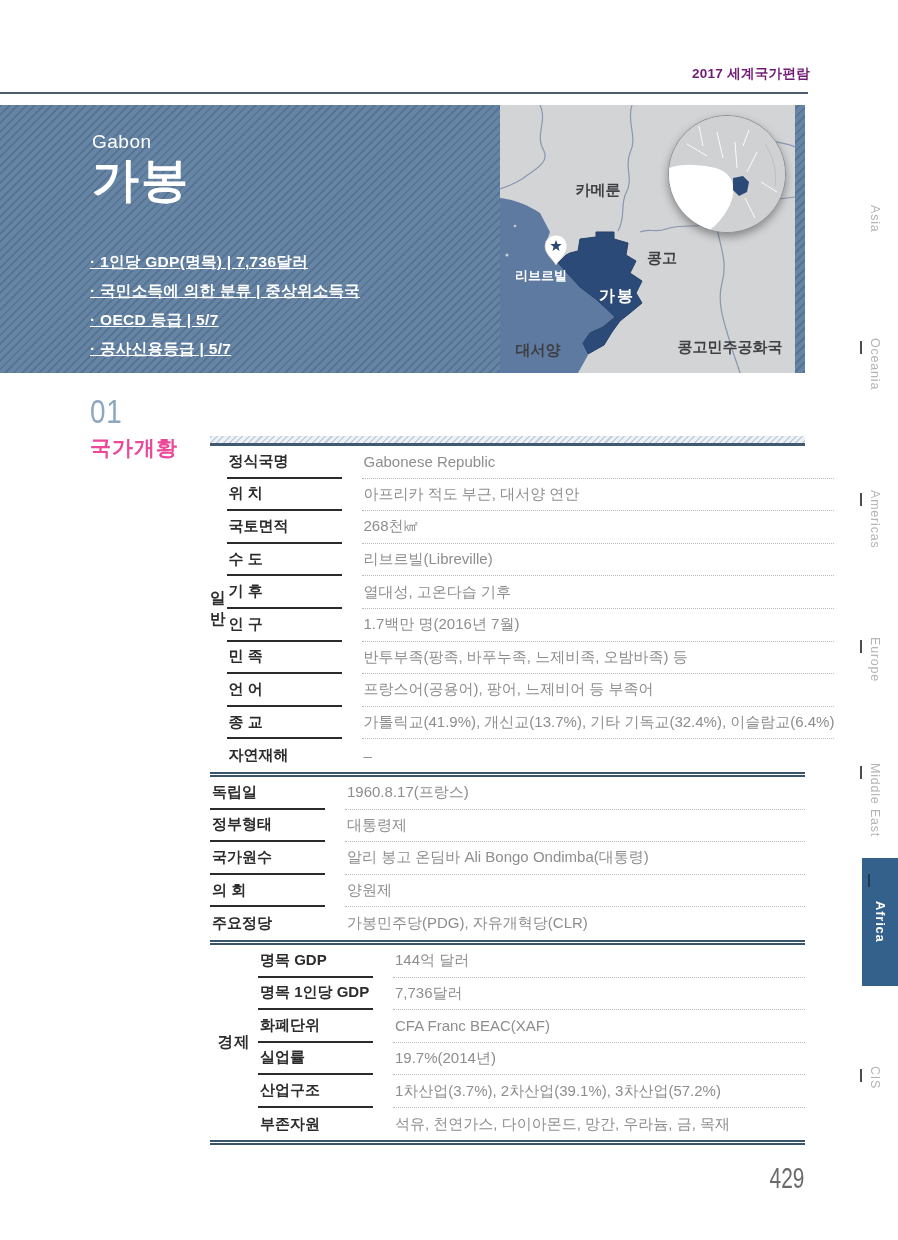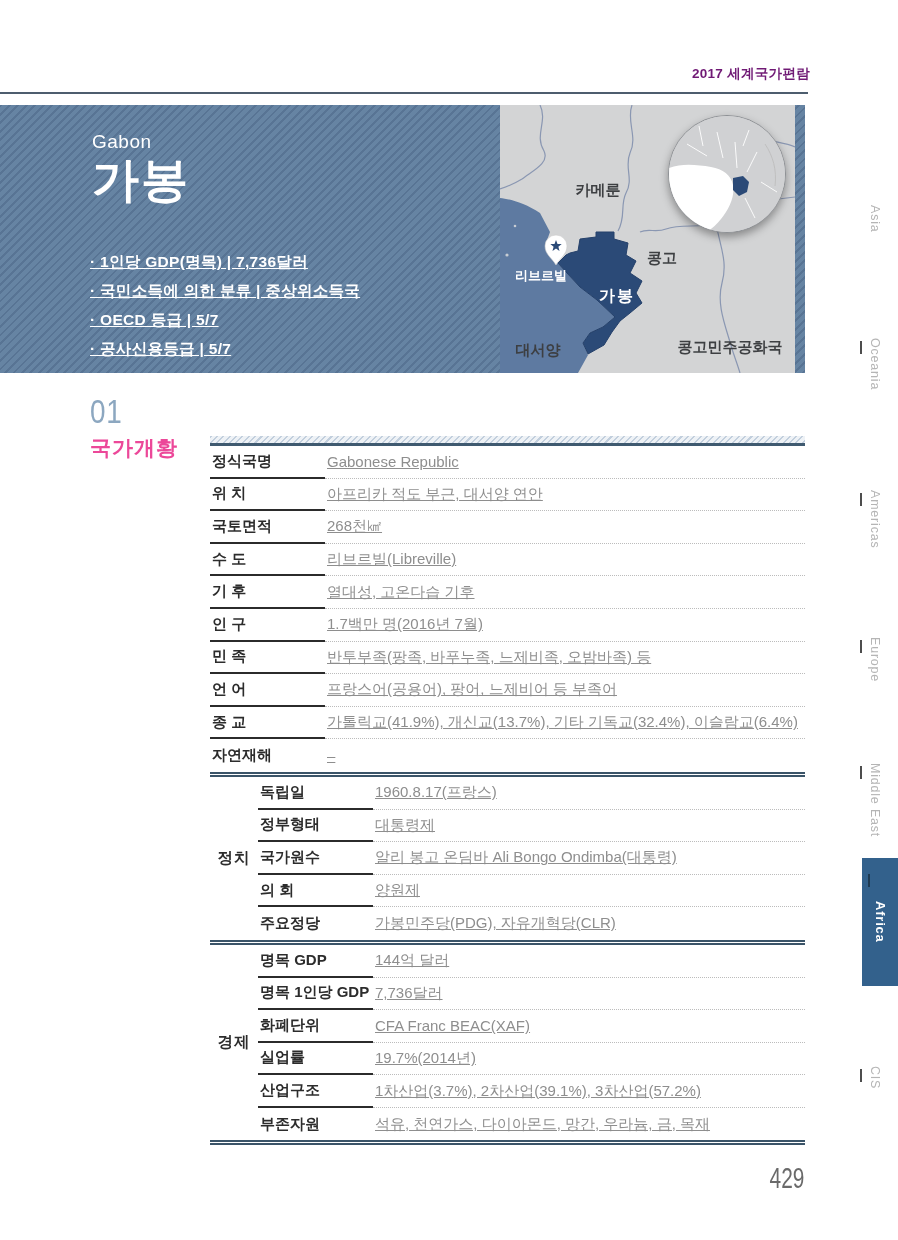--- a/index.html
+++ b/index.html
@@ -58,25 +58,25 @@
   
   .info-table { position:absolute; left:210px; top:436px; width:595px; }
   .hatch-bar {
     height:10px; border-bottom:3px solid #3f5a70;
     background:repeating-linear-gradient(135deg,#c2cfdd 0 1.5px,#eef2f6 1.5px 4.5px);
   }
   .tsection { display:flex; }
   .tgroup { width:48px; display:flex; align-items:center; justify-content:center;
             font-size:15.5px; font-weight:bold; color:#2c2c2c; letter-spacing:1px; }
   .trows { flex:1; }
-  .trow { display:flex; height:32.6px; }
+  .trow { display:flex; height:32.6px;gap:20px; }
   .tlabel { width:115px; display:flex; align-items:center; font-size:15px; font-weight:bold;
             color:#2c2c2c; border-bottom:2px solid #2b2b2b; white-space:nowrap; padding-left:2px; }
   .tvalue { flex:1; display:flex; align-items:center; font-size:15px; color:#8e8e8e;
-            border-bottom:1px dotted #bcbcbc; white-space:nowrap; padding-left:2px;text-decoration:underline; }
+            border-bottom:1px dotted #bcbcbc; white-space:nowrap; padding-left:2px; }
   .trow:last-child .tlabel, .trow:last-child .tvalue { border-bottom:none; }
   .divider { height:5px; border-top:2px solid #3a5468; border-bottom:2px solid #3a5468; }
 
   
   .page-number { position:absolute; right:94px; top:1162px; font-size:29px; font-weight:300;
                  color:#6a6a6a; transform:scaleX(0.72); transform-origin:right; }
 </style>
 </head>
 <body>
 
@@ -181,20 +181,21 @@
 
 <div class="sec-head">
   <div class="sec-num">01</div>
   <div class="sec-title">국가개황</div>
 </div>
 
 <div class="info-table">
   <div class="hatch-bar"></div>
 
   <div class="tsection">
+    <div class="tgroup">일반</div>
     <div class="trows">
       <div class="trow">
         <div class="tlabel">정식국명</div>
         <div class="tvalue">Gabonese Republic</div>
       </div>
       <div class="trow">
         <div class="tlabel">위 치</div>
         <div class="tvalue">아프리카 적도 부근, 대서양 연안</div>
       </div>
       <div class="trow">
@@ -228,21 +229,20 @@
       <div class="trow">
         <div class="tlabel">자연재해</div>
         <div class="tvalue">–</div>
       </div>
     </div>
   </div>
 
   <div class="divider"></div>
 
   <div class="tsection">
-    <div class="tgroup">정치</div>
     <div class="trows">
       <div class="trow">
         <div class="tlabel">독립일</div>
         <div class="tvalue">1960.8.17(프랑스)</div>
       </div>
       <div class="trow">
         <div class="tlabel">정부형태</div>
         <div class="tvalue">대통령제</div>
       </div>
       <div class="trow">

